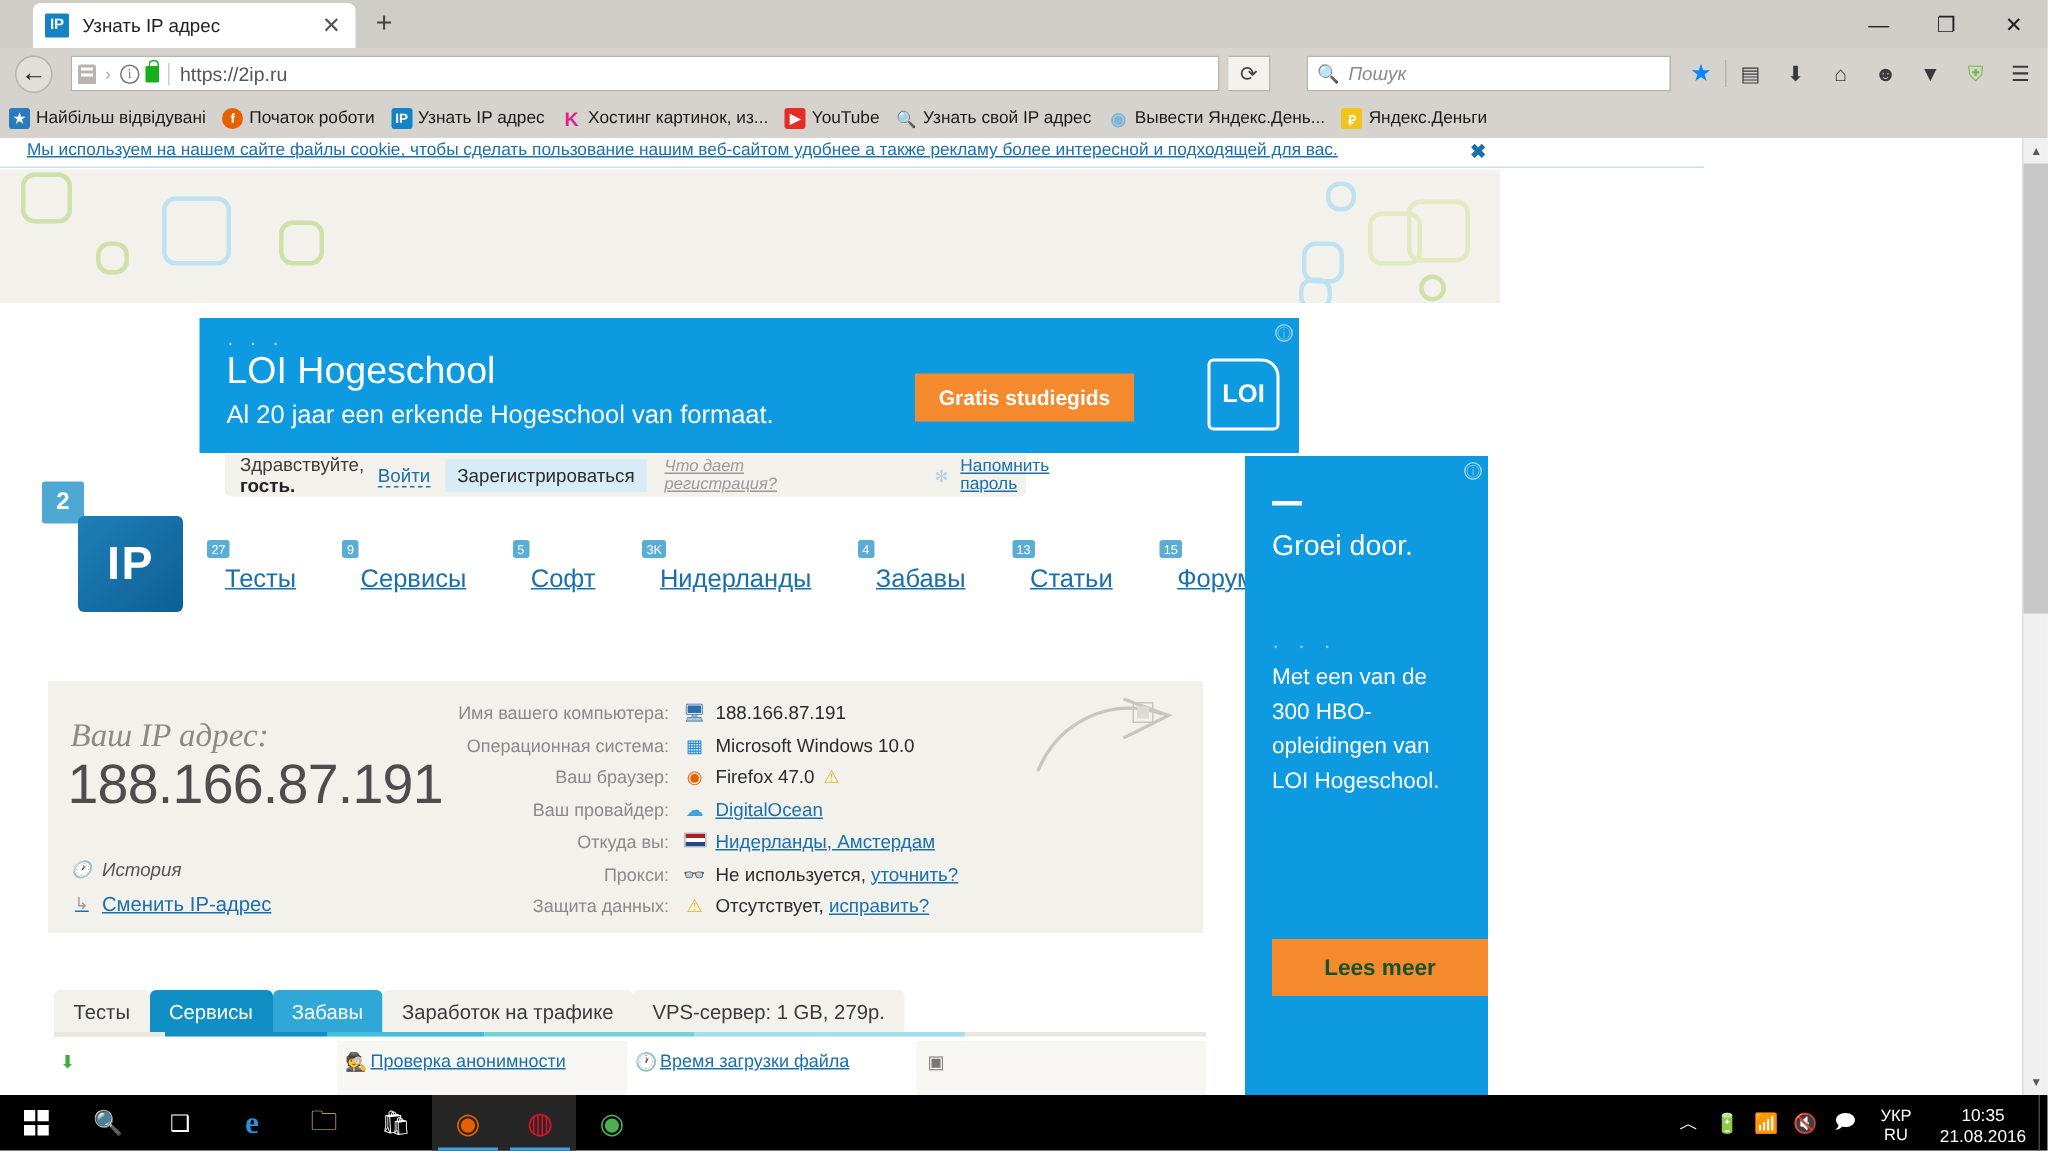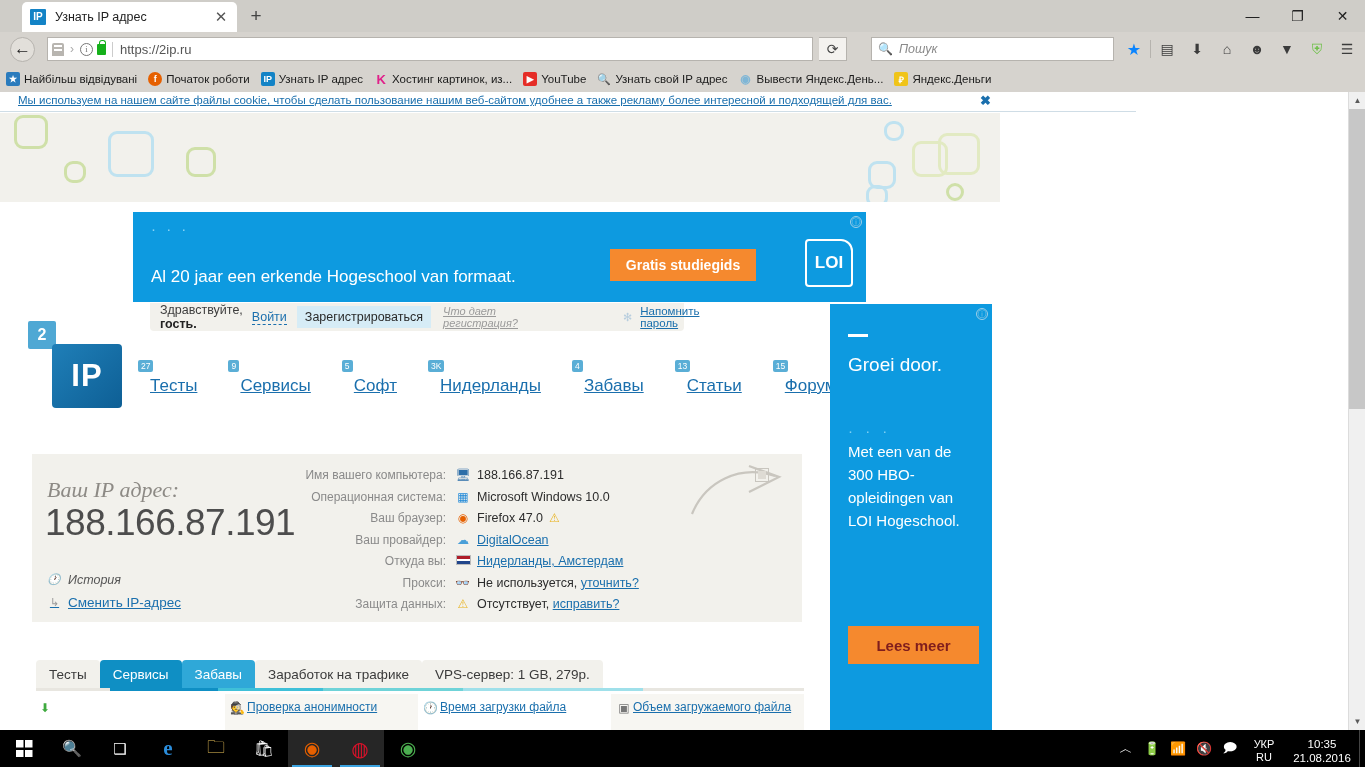--- a/index.html
+++ b/index.html
@@ -134,21 +134,21 @@
   .gcell.alt { background:#f7f6f2; }
   .gico { width:18px; flex:0 0 18px; font-size:12px; text-align:center; padding-top:1px;}
   .gtext { font-size:12px; color:#1a6fad; text-decoration:underline; line-height:15px; }
 
   
   .rightad { position:absolute; left:830px; top:212px; width:162px; height:518px; background:#0d9ae0; }
   .ra-dash { position:absolute; left:18px; top:30px; width:20px; height:3px; background:#fff;}
   .ra-h1 { position:absolute; left:18px; top:50px; color:#fff; font-size:19px;}
   .ra-dots { position:absolute; left:18px; top:118px; color:#7fd0f2; font-size:15px; letter-spacing:4px;}
   .ra-body { position:absolute; left:18px; top:136px; width:124px; color:#fff; font-size:15px; line-height:23px;}
-  .ra-btn { position:absolute; left:18px; top:322px; width:131px; height:38px; background:#f5892e; color:#7f1d1d; font-size:15px; font-weight:bold; display:flex; align-items:center; justify-content:center;}
+  .ra-btn { position:absolute; left:18px; top:322px; width:144px; height:38px; background:#f5892e; color:#14532d; font-size:15px; font-weight:bold; display:flex; align-items:center; justify-content:center;}
 
   
   .vscroll { position:absolute; left:1348px; top:92px; width:17px; height:638px; background:#f0f0f0; border-left:1px solid #dcdcdc;}
   .vs-up, .vs-dn { position:absolute; left:0; width:17px; height:17px; display:flex;align-items:center;justify-content:center;font-size:8px;color:#5a5a5a;}
   .vs-up { top:0; } .vs-dn { bottom:0; }
   .vs-thumb { position:absolute; left:0; top:17px; width:17px; height:300px; background:#c7c7c7; }
 
   
   .taskbar { position:absolute; left:0; top:730px; width:1365px; height:37px; background:#000000; display:flex; align-items:center; }
   .tb-item { width:48px; height:37px; display:flex; align-items:center; justify-content:center; position:relative;}
@@ -261,20 +261,21 @@
         <div class="sq" style="left:884px;top:8px;width:20px;height:20px;border:3px solid #bfe2f0;"></div>
         <div class="sq" style="left:912px;top:28px;width:36px;height:36px;border:3px solid #e2eac2;"></div>
         <div class="sq" style="left:868px;top:48px;width:28px;height:28px;border:3px solid #bfe2f0;"></div>
         <div class="sq" style="left:866px;top:72px;width:22px;height:22px;border:3px solid #bfe2f0;"></div>
         <div class="sq" style="left:938px;top:20px;width:42px;height:42px;border:3px solid #e2eac2;"></div>
         <div class="sq" style="left:946px;top:70px;width:18px;height:18px;border:3px solid #cfe0a8;"></div>
       </div>
 
       <div class="topbanner">
         <div class="tb-dots">· · ·</div>
+        <div class="tb-h1">LOI Hogeschool</div>
         <div class="tb-h2">Al 20 jaar een erkende Hogeschool van formaat.</div>
         <div class="tb-btn">Gratis studiegids</div>
         <div class="tb-logo">LOI</div>
         <div class="ad-i" style="right:4px;top:4px;">ⓘ</div>
       </div>
 
       <div class="userbar">
         <span class="greet"><span>Здравствуйте, </span><b>гость.</b></span>
         <span class="ub-login">Войти</span>
         <span class="ub-reg">Зарегистрироваться</span>
@@ -402,21 +403,20 @@
           <div class="gcell alt">
             <span class="gico" style="color:#8a6a3a;">🕵</span>
             <span class="gtext">Проверка анонимности</span>
           </div>
           <div class="gcell">
             <span class="gico" style="color:#555;">🕐</span>
             <span class="gtext">Время загрузки файла</span>
           </div>
           <div class="gcell alt">
             <span class="gico" style="color:#777;">▣</span>
-            <span class="gtext">Объем загружаемого файла</span>
           </div>
         </div>
 
       </div>
 
       <div class="rightad">
         <div class="ad-i" style="right:4px;top:4px;">ⓘ</div>
         <div class="ra-dash"></div>
         <div class="ra-h1">Groei door.</div>
         <div class="ra-dots">· · ·</div>

